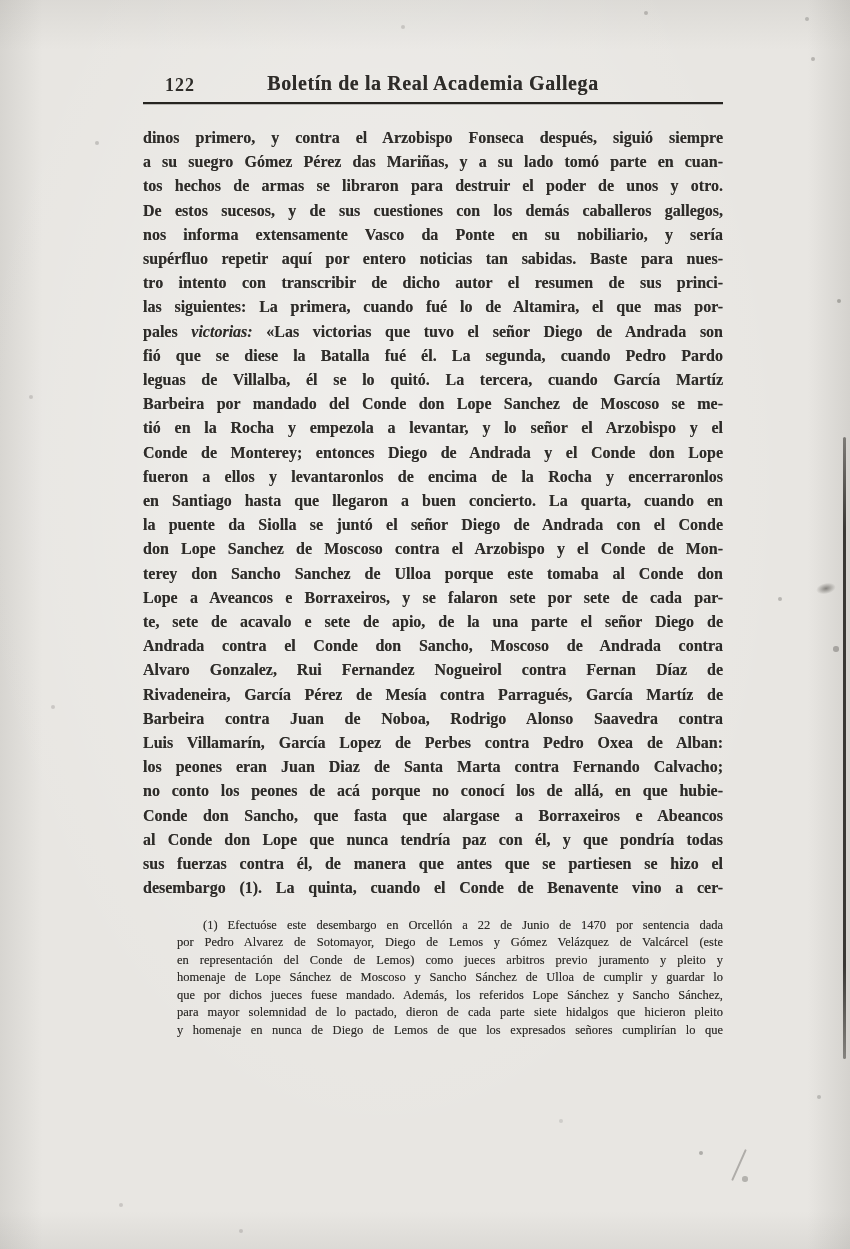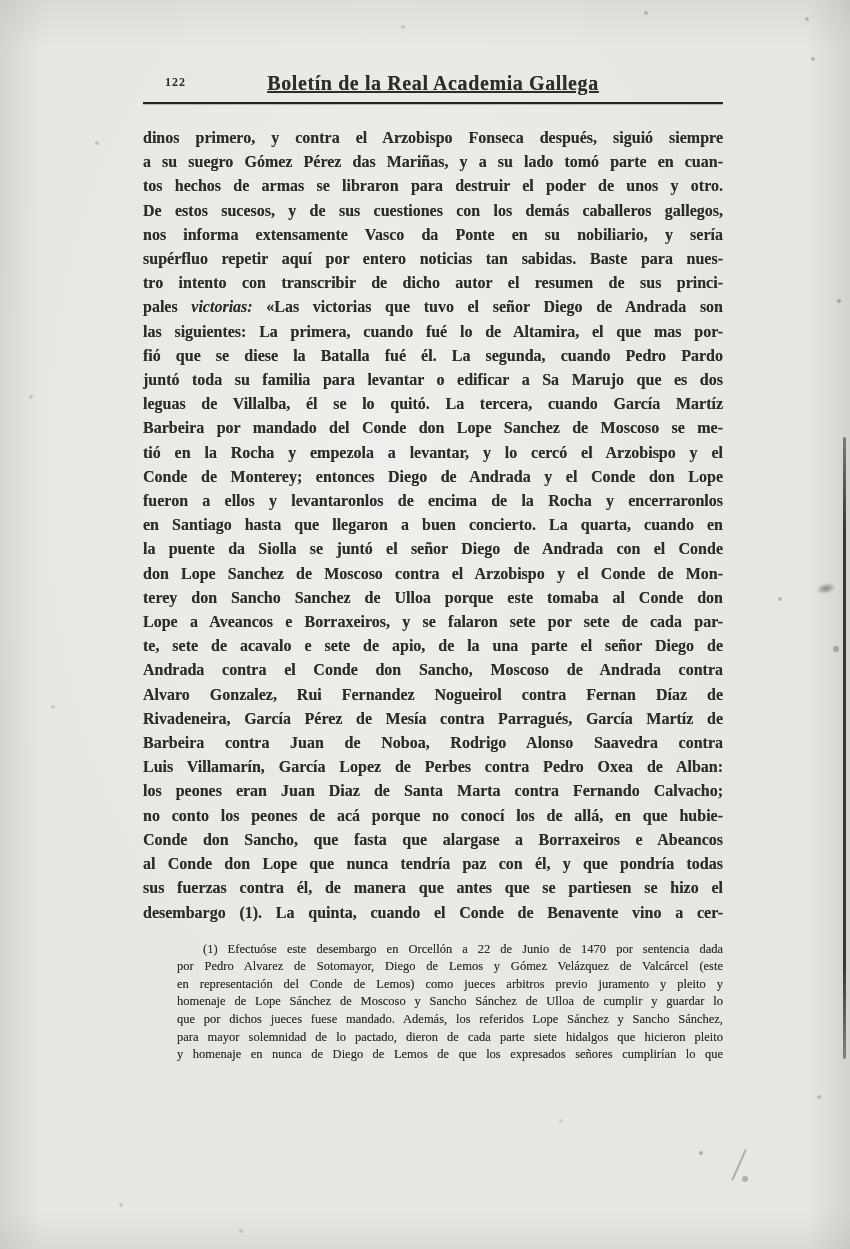--- a/index.html
+++ b/index.html
@@ -29,32 +29,31 @@
     width:580px;
   }
   .header{
     position:relative;
     height:26px;
     white-space:nowrap;
   }
   .page-number{
     position:absolute;
     left:22px; top:3px;
-    font-size:12px;
+    font-size:18px;
     font-weight:bold;
     letter-spacing:1px;
   }
   .header-title{
     display:block;
     text-align:center;
     font-size:20px;
     font-weight:bold;
     letter-spacing:0.6px;
     text-shadow:0 0 0.5px rgba(46,44,41,0.6);
-    text-decoration:underline;
   }
   .rule{
     height:2px;
     background:#262420;
     box-shadow:0 1px 0 rgba(38,36,32,0.25);
     margin-top:4px;
   }
   .body-text{
     margin-top:22px;
     font-size:16px;
@@ -143,27 +142,26 @@
     <div class="rule"></div>
 
     <div class="body-text" id="body-lines">
         <div class="line"><span>dinos primero, y contra el Arzobispo Fonseca después, siguió siempre</span></div>
         <div class="line"><span>a su suegro Gómez Pérez das Mariñas, y a su lado tomó parte en cuan-</span></div>
         <div class="line"><span>tos hechos de armas se libraron para destruir el poder de unos y otro.</span></div>
         <div class="line"><span>De estos sucesos, y de sus cuestiones con los demás caballeros gallegos,</span></div>
         <div class="line"><span>nos informa extensamente Vasco da Ponte en su nobiliario, y sería</span></div>
         <div class="line"><span>supérfluo repetir aquí por entero noticias tan sabidas. Baste para nues-</span></div>
         <div class="line"><span>tro intento con transcribir de dicho autor el resumen de sus princi-</span></div>
+        <div class="line"><span>las siguientes: La primera, cuando fué lo de Altamira, el que mas por-</span></div>
         <div class="line"><span>pales </span><i>victorias:</i><span> «Las victorias que tuvo el señor Diego de Andrada son</span></div>
-        <div class="line"><span>las siguientes: La primera, cuando fué lo de Altamira, el que mas por-</span></div>
         <div class="line"><span>fió que se diese la Batalla fué él. La segunda, cuando Pedro Pardo</span></div>
-        <div class="line"><span>juntó toda su familia para levantar o edificar a Sa Marujo que es dos</span></div>
         <div class="line"><span>leguas de Villalba, él se lo quitó. La tercera, cuando García Martíz</span></div>
         <div class="line"><span>Barbeira por mandado del Conde don Lope Sanchez de Moscoso se me-</span></div>
-        <div class="line"><span>tió en la Rocha y empezola a levantar, y lo cercó el Arzobispo y el</span></div>
+        <div class="line"><span>tió en la Rocha y empezola a levantar, y lo señor el Arzobispo y el</span></div>
         <div class="line"><span>Conde de Monterey; entonces Diego de Andrada y el Conde don Lope</span></div>
         <div class="line"><span>fueron a ellos y levantaronlos de encima de la Rocha y encerraronlos</span></div>
         <div class="line"><span>en Santiago hasta que llegaron a buen concierto. La quarta, cuando en</span></div>
         <div class="line"><span>la puente da Siolla se juntó el señor Diego de Andrada con el Conde</span></div>
         <div class="line"><span>don Lope Sanchez de Moscoso contra el Arzobispo y el Conde de Mon-</span></div>
         <div class="line"><span>terey don Sancho Sanchez de Ulloa porque este tomaba al Conde don</span></div>
         <div class="line"><span>Lope a Aveancos e Borraxeiros, y se falaron sete por sete de cada par-</span></div>
         <div class="line"><span>te, sete de acavalo e sete de apio, de la una parte el señor Diego de</span></div>
         <div class="line"><span>Andrada contra el Conde don Sancho, Moscoso de Andrada contra</span></div>
         <div class="line"><span>Alvaro Gonzalez, Rui Fernandez Nogueirol contra Fernan Díaz de</span></div>

